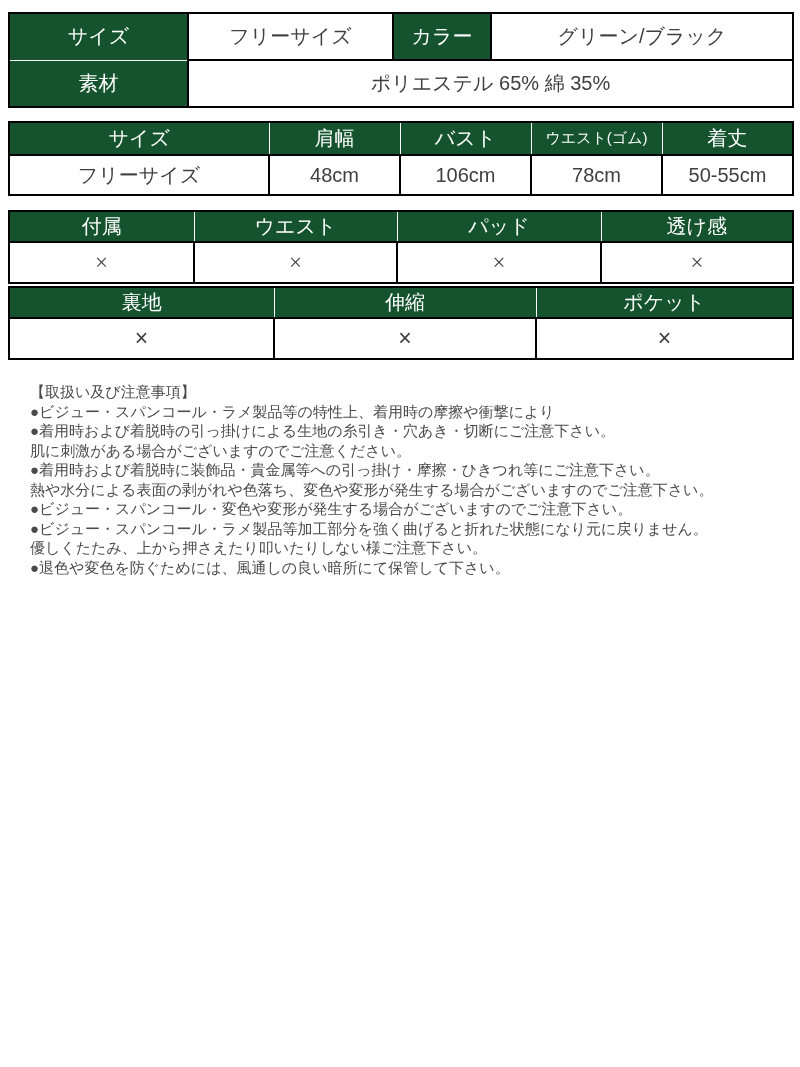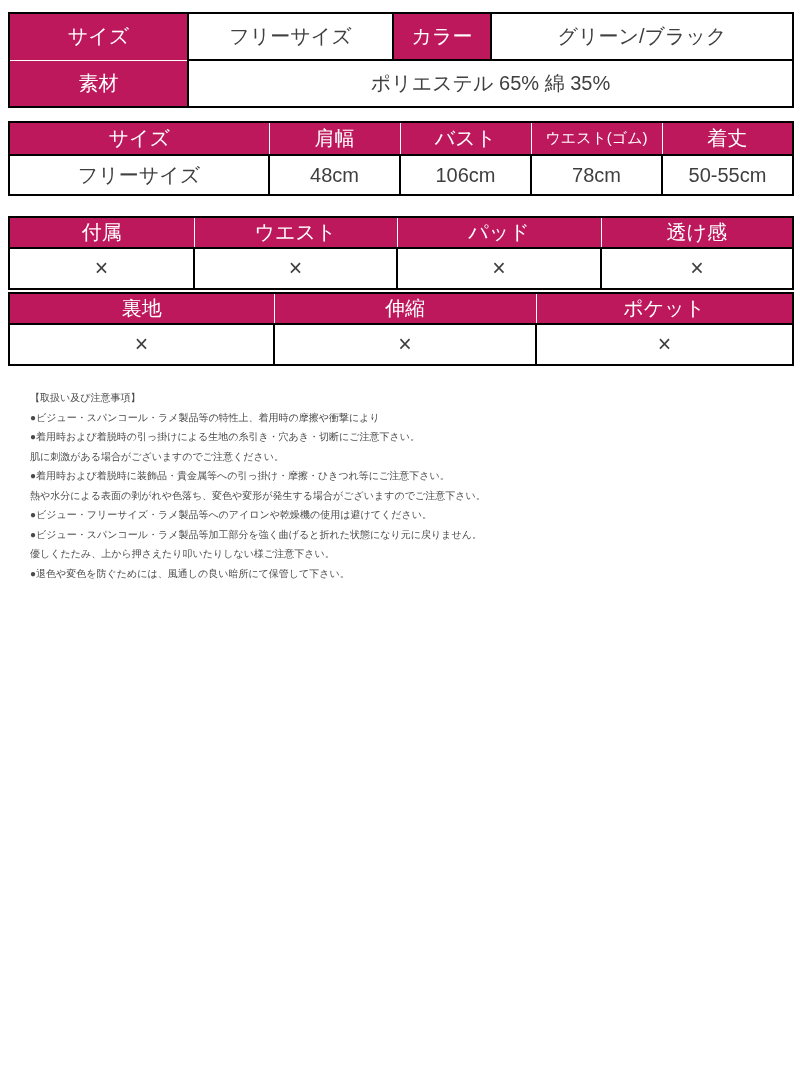--- a/index.html
+++ b/index.html
@@ -21,50 +21,50 @@
     border: 2px solid #000;
   }
   th, td {
     text-align: center;
     vertical-align: middle;
     padding: 0;
     overflow: hidden;
     white-space: nowrap;
   }
   th {
-    background: #be185d;
+    background: #14532d;
     color: #ffffff;
     font-weight: normal;
     border: 1px solid #ffffff;
     font-size: 20px;
   }
   td {
     background: #ffffff;
     border: 2px solid #000000;
     color: #3f3f3f;
     font-size: 20px;
     text-align: center;
   }
 
   .t-spec th, .t-spec td { height: 45px; }
 
   .t-meas { margin-top: 13px; }
   .t-meas th { height: 31px; }
   .t-meas td { height: 38px; }
   .small-header { font-size: 15px; margin-top: 21px; }
 
-  .t-feat { margin-top: 20px; }
+  .t-feat { margin-top: 14px; font-family: Liberation Serif, serif; }
   .t-feat2 { margin-top: 2px; padding-left: 20px; }
   .t-feat th, .t-feat2 th { height: 29px; }
   .t-feat td, .t-feat2 td { height: 39px; font-size: 23px; font-weight: 300; }
 
   .notes {
     margin-top: 22px;
     padding-left: 22px;
-    font-size: 10px;
+    font-size: 15px;
     line-height: 19.5px;
     color: #4a4a4a;
   }
   .notes div { white-space: nowrap; }
 </style>
 </head>
 <body>
 
 <div class="page">
 
@@ -158,19 +158,19 @@
   </tbody>
     </table>
 
   <div class="notes">
     <div>【取扱い及び注意事項】</div>
     <div>●ビジュー・スパンコール・ラメ製品等の特性上、着用時の摩擦や衝撃により</div>
     <div>●着用時および着脱時の引っ掛けによる生地の糸引き・穴あき・切断にご注意下さい。</div>
     <div>肌に刺激がある場合がございますのでご注意ください。</div>
     <div>●着用時および着脱時に装飾品・貴金属等への引っ掛け・摩擦・ひきつれ等にご注意下さい。</div>
     <div>熱や水分による表面の剥がれや色落ち、変色や変形が発生する場合がございますのでご注意下さい。</div>
-    <div>●ビジュー・フリーサイズ・ラメ製品等へのアイロンや乾燥機の使用は避けてください。</div>
+    <div>●ビジュー・スパンコール・変色や変形が発生する場合がございますのでご注意下さい。</div>
     <div>●ビジュー・スパンコール・ラメ製品等加工部分を強く曲げると折れた状態になり元に戻りません。</div>
     <div>優しくたたみ、上から押さえたり叩いたりしない様ご注意下さい。</div>
     <div>●退色や変色を防ぐためには、風通しの良い暗所にて保管して下さい。</div>
   </div>
 
 </div>
 
 </body></html>

